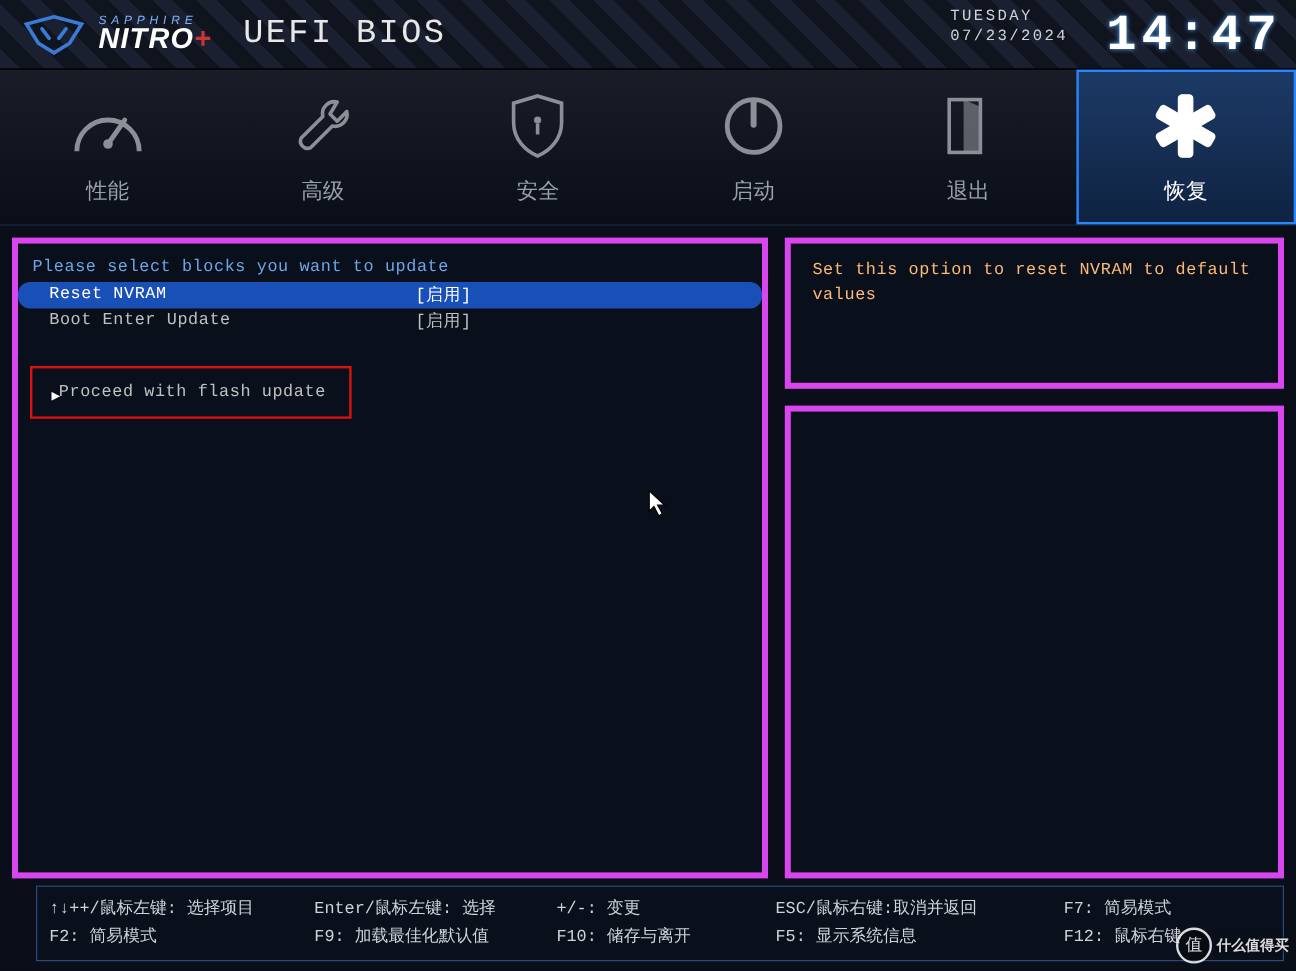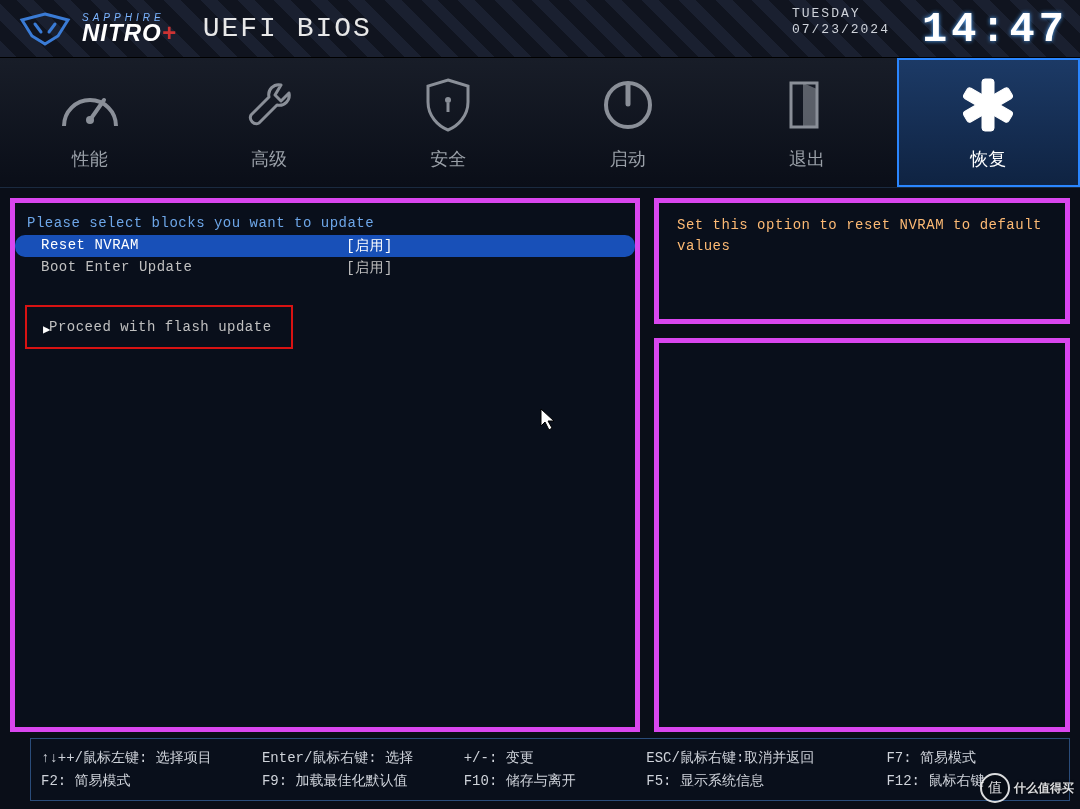--- a/index.html
+++ b/index.html
@@ -347,21 +347,21 @@
     <div class="panel lower"></div>
   </div>
 </div>
 
 <div class="footer">
   <div class="cell">
     <div>↑↓++/鼠标左键: 选择项目</div>
     <div>F2: 简易模式</div>
   </div>
   <div class="cell">
-    <div>Enter/鼠标右键: 选择</div>
+    <div>Enter/鼠标左键: 选择</div>
     <div>F9: 加载最佳化默认值</div>
   </div>
   <div class="cell">
     <div>+/-: 变更</div>
     <div>F10: 储存与离开</div>
   </div>
   <div class="cell">
     <div>ESC/鼠标右键:取消并返回</div>
     <div>F5: 显示系统信息</div>
   </div>

